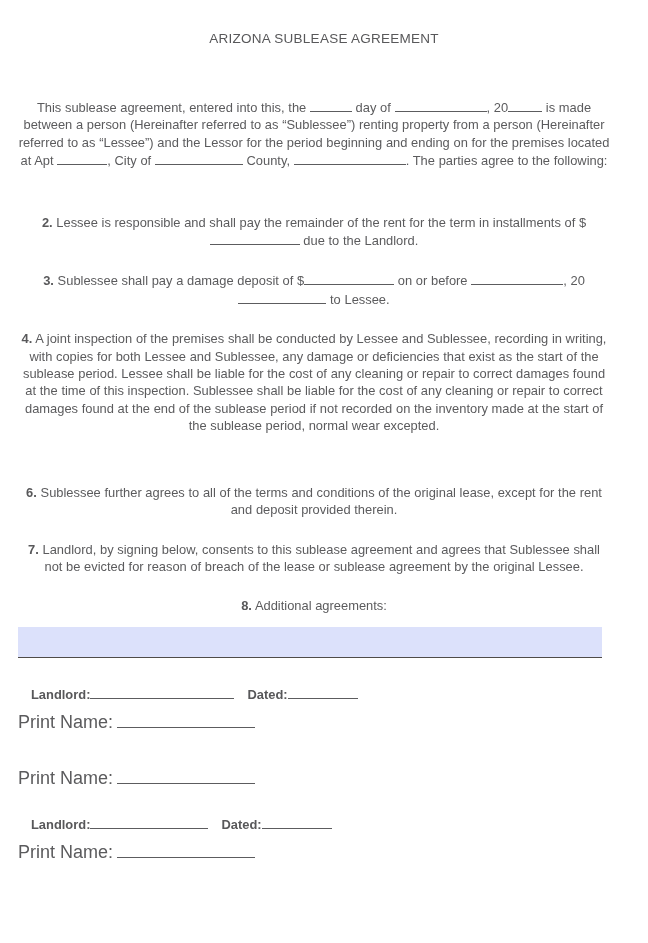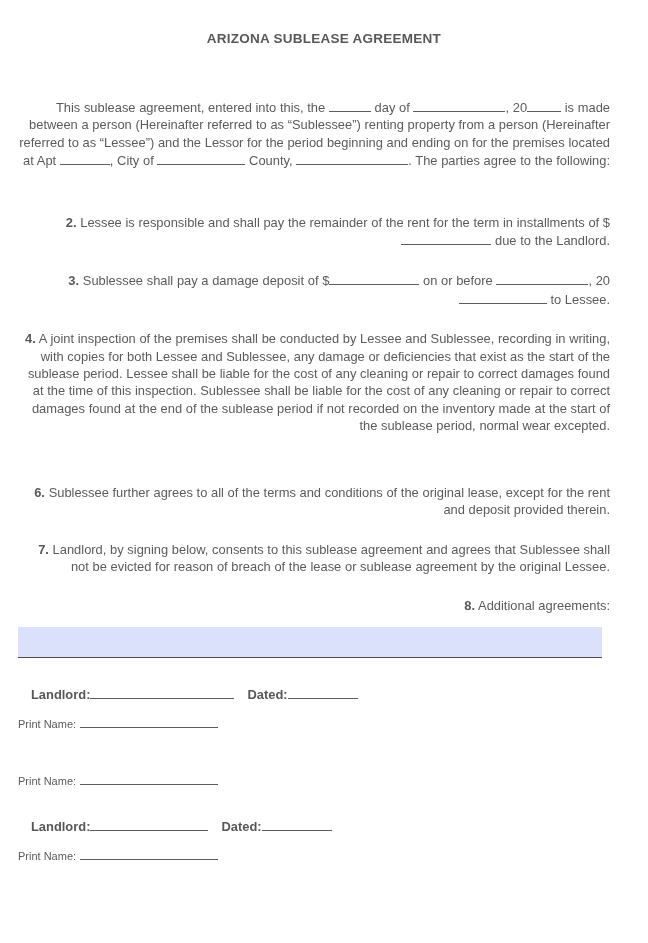--- a/index.html
+++ b/index.html
@@ -26,38 +26,38 @@
     background: #ffffff;
   }
 
   .doc-title {
     position: absolute;
     left: 0;
     top: 31px;
     width: 648px;
     text-align: center;
     font-size: 13.5px;
-    font-weight: bold;
+    font-weight: normal;
     letter-spacing: 0.25px;
     color: #58585a;
   }
 
   .body-col {
     position: absolute;
     left: 18px;
     top: 98px;
     width: 592px;
   }
 
   p.para {
     margin: 0;
     font-size: 12.9px;
     line-height: 17.4px;
     color: #5b5b5d;
-    text-align: right;
+    text-align: center;
     word-spacing: 0.1px;
   }
   .gap-md { height: 22px; }
   .gap-lg { height: 27px; }
 
   b.num { font-weight: bold; color: #58585a; }
 
   
   .fld {
     display: inline-block;
@@ -113,21 +113,21 @@
   }
   .sig-label {
     font-weight: bold;
     color: #58585a;
     font-size: 12.9px;
     margin-left: 13px;
   }
   .print-label {
     font-weight: normal;
     color: #5b5b5d;
-    font-size: 11px;
+    font-size: 18px;
   }
   .ln {
     display: inline-block;
     position: relative;
     vertical-align: baseline;
     height: 14px;
     border-bottom: 1px solid #5c5c5e;
   }
   .ln::before {
     content: "";

